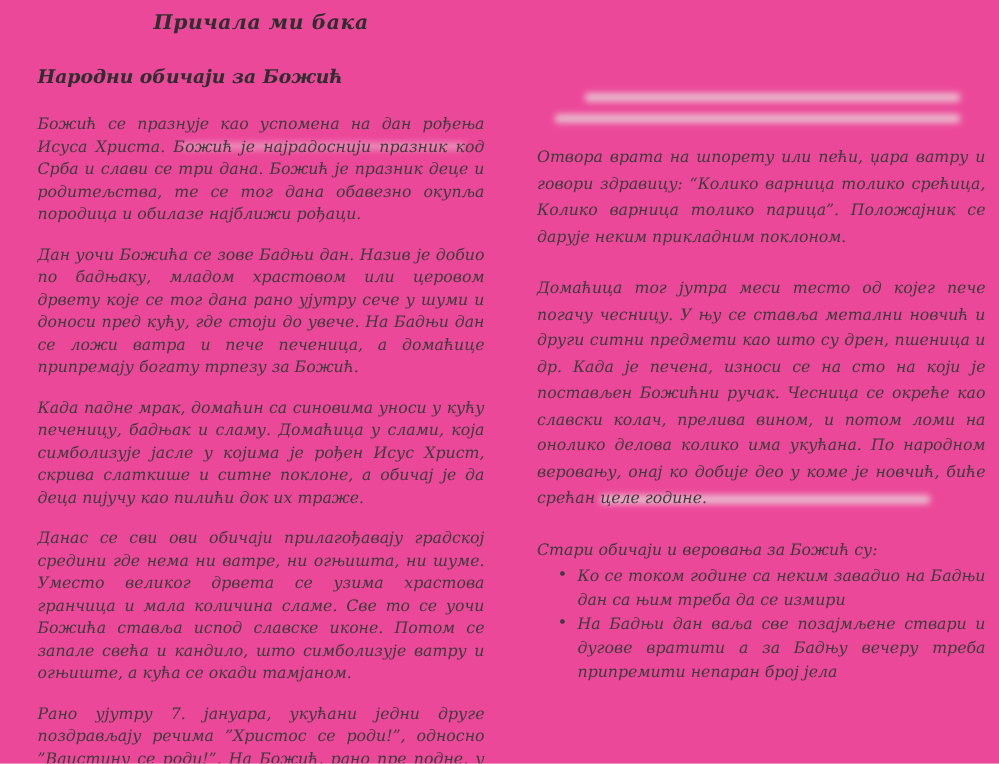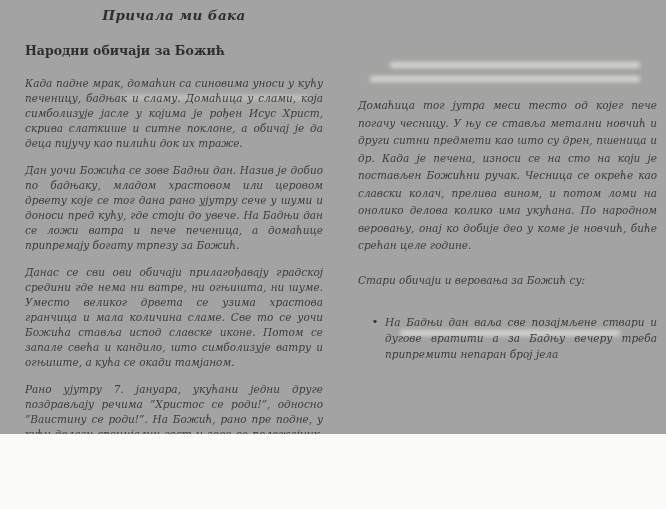--- a/index.html
+++ b/index.html
@@ -5,22 +5,22 @@
   html,body{margin:0;padding:0;}
   body{
     width:666px;height:509px;
     background:#fbfbf8;
     font-family:"DejaVu Serif", serif;
     color:#3b3b3b;
     overflow:hidden;
   }
   .page{
     position:relative;
-    width:666px;height:434px;
-    background:#a3a3a3;
+    width:666px;height:509px;
+    background:#ec4899;
     overflow:hidden;
   }
   
   .bleed{
     position:absolute;
     background:#e9e9e3;
     filter:blur(2px);
     border-radius:2px;
     opacity:.7;
   }
@@ -35,39 +35,39 @@
 
   .doc-title{
     font-weight:bold;font-style:italic;
     font-size:13.5px;line-height:18px;
     text-align:center;
     letter-spacing:.4px;
     color:#2e2e2e;
     margin:0 0 19px 0;
   }
   .section-heading{
-    font-weight:bold;
+    font-weight:bold;font-style:italic;
     font-size:12.5px;line-height:16px;
     color:#2e2e2e;
     margin:0 0 17px 0;
   }
   p.body{
     font-style:italic;
     font-size:10.5px;line-height:15px;
     text-align:justify;
     margin:0 0 12px 0;
     color:#3c3c3c;
   }
   .col-right p.body{
     line-height:17.5px;
     margin:0 0 17px 0;
   }
   .col-right p.list-heading{
     text-align:left;
-    margin:0 0 25px 0;
+    margin:0 0 0 0;
   }
   ul.bullets{
     list-style:none;
     margin:0;padding:0 0 0 14px;
   }
   ul.bullets li{
     position:relative;
     font-style:italic;
     font-size:10.5px;line-height:16px;
     text-align:justify;
@@ -86,35 +86,38 @@
 <div class="page">
 
   <div class="bleed b1"></div>
   <div class="bleed b2"></div>
   <div class="bleed b3"></div>
   <div class="bleed b4"></div>
 
   <div class="col col-left">
     <div class="doc-title">Причала ми бака</div>
     <div class="section-heading">Народни обичаји за Божић</div>
+    <p class="body">Божић се празнује као успомена на дан рођења Исуса Христа. Божић је најрадоснији празник код Срба и слави се три дана. Божић је празник деце и родитељства, те се тог дана обавезно окупља породица и обилазе најближи рођаци.</p>
+    <p class="body">Дан уочи Божића се зове Бадњи дан. Назив је добио по бадњаку, младом храстовом или церовом дрвету које се тог дана рано ујутру сече у шуми и доноси пред кућу, где стоји до увече. На Бадњи дан се ложи ватра и пече печеница, а домаћице припремају богату трпезу за Божић.</p>
     <p class="body">Када падне мрак, домаћин са синовима уноси у кућу печеницу, бадњак и сламу. Домаћица у слами, која симболизује јасле у којима је рођен Исус Христ, скрива слаткише и ситне поклоне, а обичај је да деца пијучу као пилићи док их траже.</p>
-    <p class="body">Дан уочи Божића се зове Бадњи дан. Назив је добио по бадњаку, младом храстовом или церовом дрвету које се тог дана рано ујутру сече у шуми и доноси пред кућу, где стоји до увече. На Бадњи дан се ложи ватра и пече печеница, а домаћице припремају богату трпезу за Божић.</p>
     <p class="body">Данас се сви ови обичаји прилагођавају градској средини где нема ни ватре, ни огњишта, ни шуме. Уместо великог дрвета се узима храстова гранчица и мала количина сламе. Све то се уочи Божића ставља испод славске иконе. Потом се запале свећа и кандило, што симболизује ватру и огњиште, а кућа се окади тамјаном.</p>
     <p class="body">Рано ујутру 7. јануара, укућани једни друге поздрављају речима ”Христос се роди!”, односно ”Ваистину се роди!”. На Божић, рано пре подне, у кућу долази специјални гост и зове се положајник. Положајник поздрави дом Божићним поздравом, љуби се с укућанима и одлази код шпорета.</p>
   </div>
 
   <div class="col col-right">
+    <p class="body">Отвора врата на шпорету или пећи, џара ватру и говори здравицу: “Колико варница толико срећица, Колико варница толико парица”. Положајник се дарује неким прикладним поклоном.</p>
     <p class="body">Домаћица тог јутра меси тесто од којег пече погачу чесницу. У њу се ставља метални новчић и други ситни предмети као што су дрен, пшеница и др. Када је печена, износи се на сто на који је постављен Божићни ручак. Чесница се окреће као славски колач, прелива вином, и потом ломи на онолико делова колико има укућана. По народном веровању, онај ко добије део у коме је новчић, биће срећан целе године.</p>
     <p class="body list-heading">Стари обичаји и веровања за Божић су:</p>
     <ul class="bullets">
       <li>
         <span class="bullet-dot">•</span>
       </li>
       <li>
         <span class="bullet-dot">•</span>
+        <span>Ко се током године са неким завадио на Бадњи дан са њим треба да се измири</span>
       </li>
       <li>
         <span class="bullet-dot">•</span>
       </li>
       <li>
         <span class="bullet-dot">•</span>
         <span>На Бадњи дан ваља све позајмљене ствари и дугове вратити а за Бадњу вечеру треба припремити непаран број јела</span>
       </li>
     </ul>
   </div>

